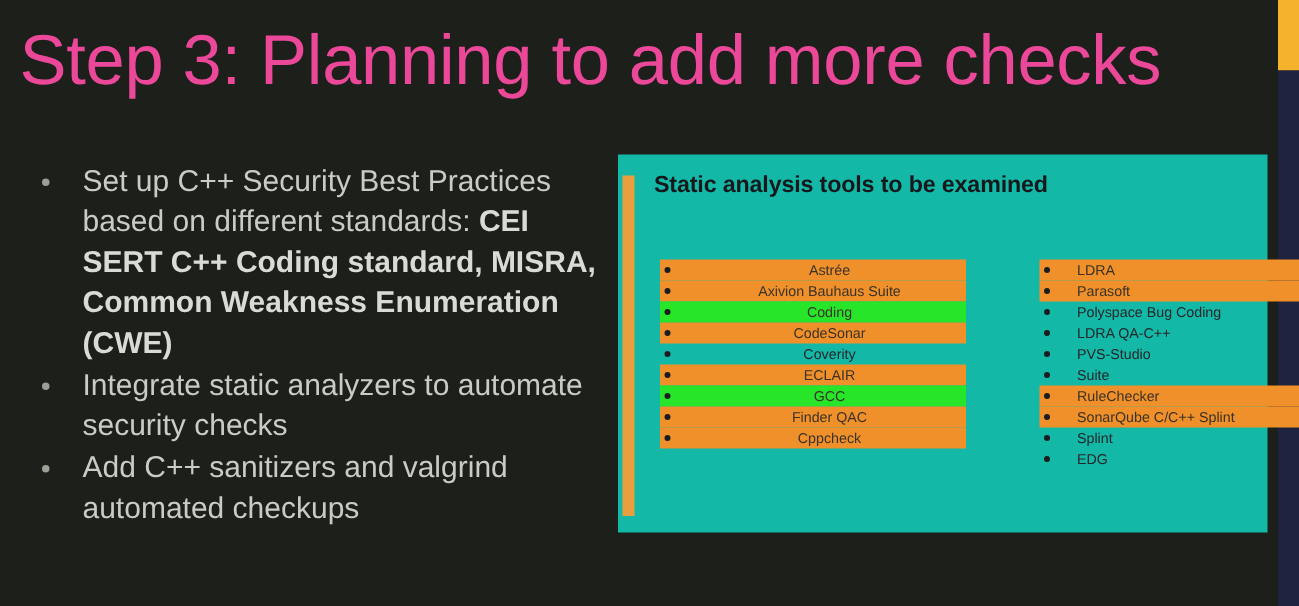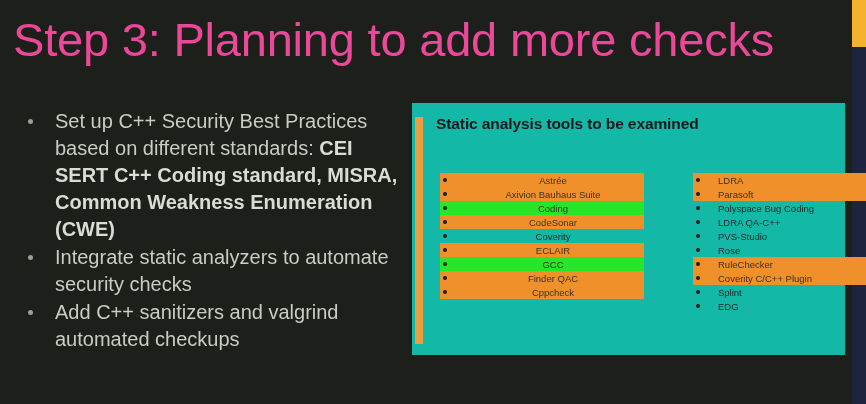--- a/index.html
+++ b/index.html
@@ -184,22 +184,22 @@
         </ul>
     </div>
 
     <div class="tool-col right">
       <ul class="tool-list" id="tool-list-right">
           <li class="tool-item hl-orange"><span class="tdot"></span><span class="tlabel">LDRA</span></li>
           <li class="tool-item hl-orange"><span class="tdot"></span><span class="tlabel">Parasoft</span></li>
           <li class="tool-item"><span class="tdot"></span><span class="tlabel">Polyspace Bug Coding</span></li>
           <li class="tool-item"><span class="tdot"></span><span class="tlabel">LDRA QA-C++</span></li>
           <li class="tool-item"><span class="tdot"></span><span class="tlabel">PVS-Studio</span></li>
-          <li class="tool-item"><span class="tdot"></span><span class="tlabel">Rose</span></li>
+          <li class="tool-item"><span class="tdot"></span><span class="tlabel">Suite</span></li>
           <li class="tool-item hl-orange"><span class="tdot"></span><span class="tlabel">RuleChecker</span></li>
-          <li class="tool-item hl-orange"><span class="tdot"></span><span class="tlabel">Coverity C/C++ Plugin</span></li>
+          <li class="tool-item hl-orange"><span class="tdot"></span><span class="tlabel">SonarQube C/C++ Splint</span></li>
           <li class="tool-item"><span class="tdot"></span><span class="tlabel">Splint</span></li>
           <li class="tool-item"><span class="tdot"></span><span class="tlabel">EDG</span></li>
         </ul>
     </div>
   </div>
 
 </div>
 
 </body></html>

